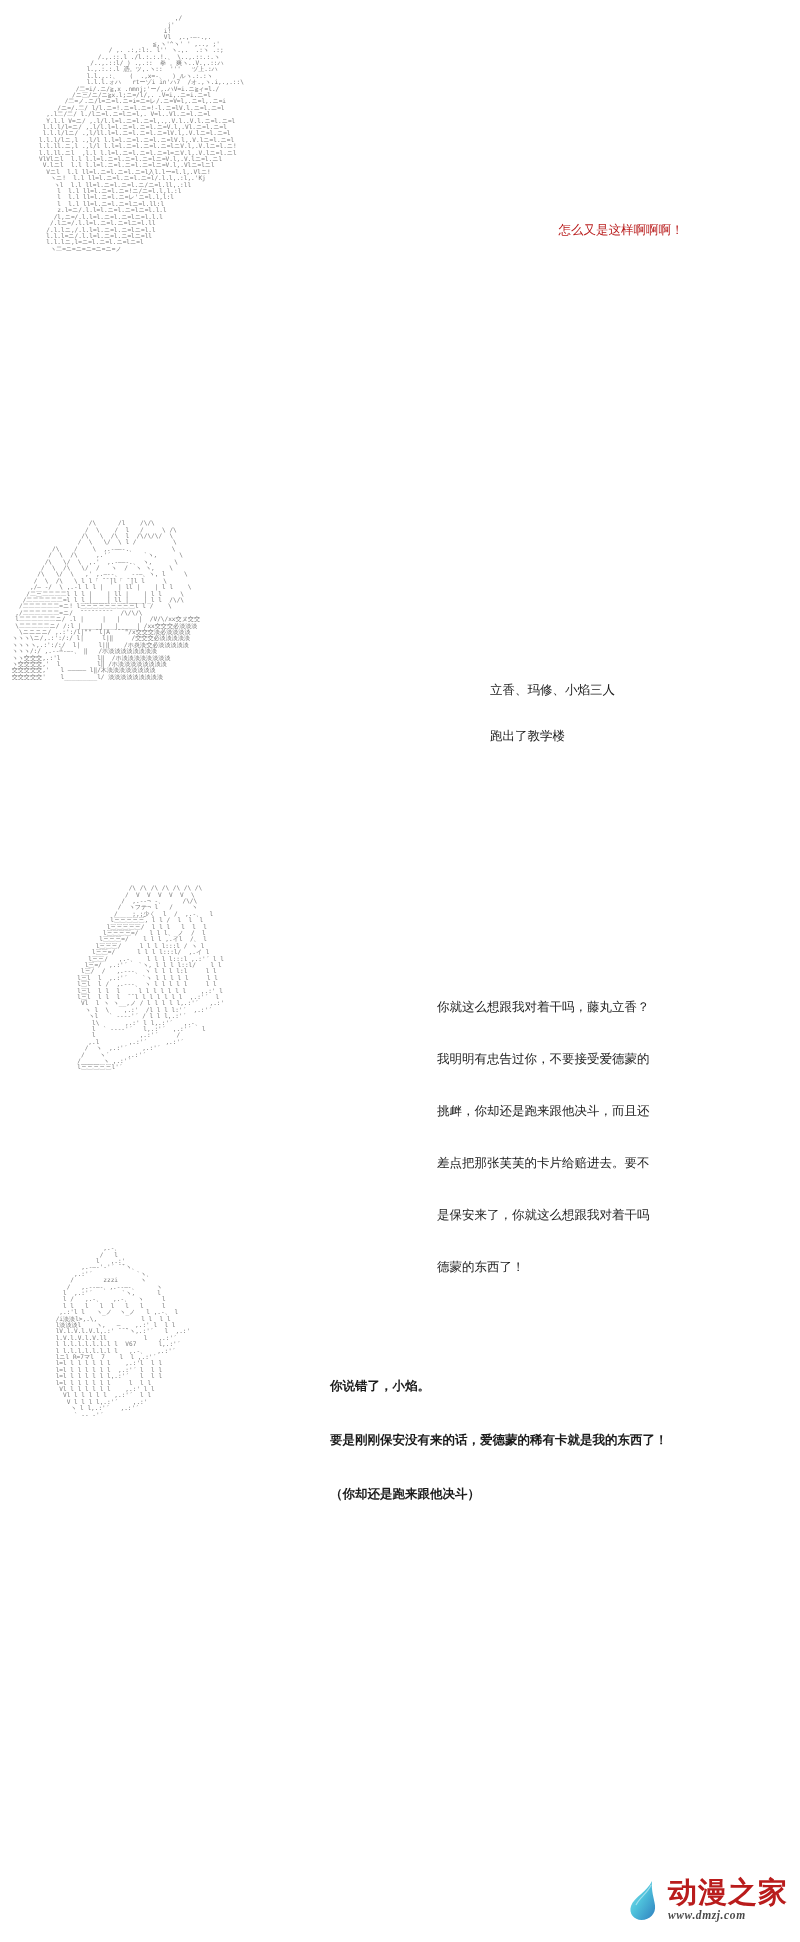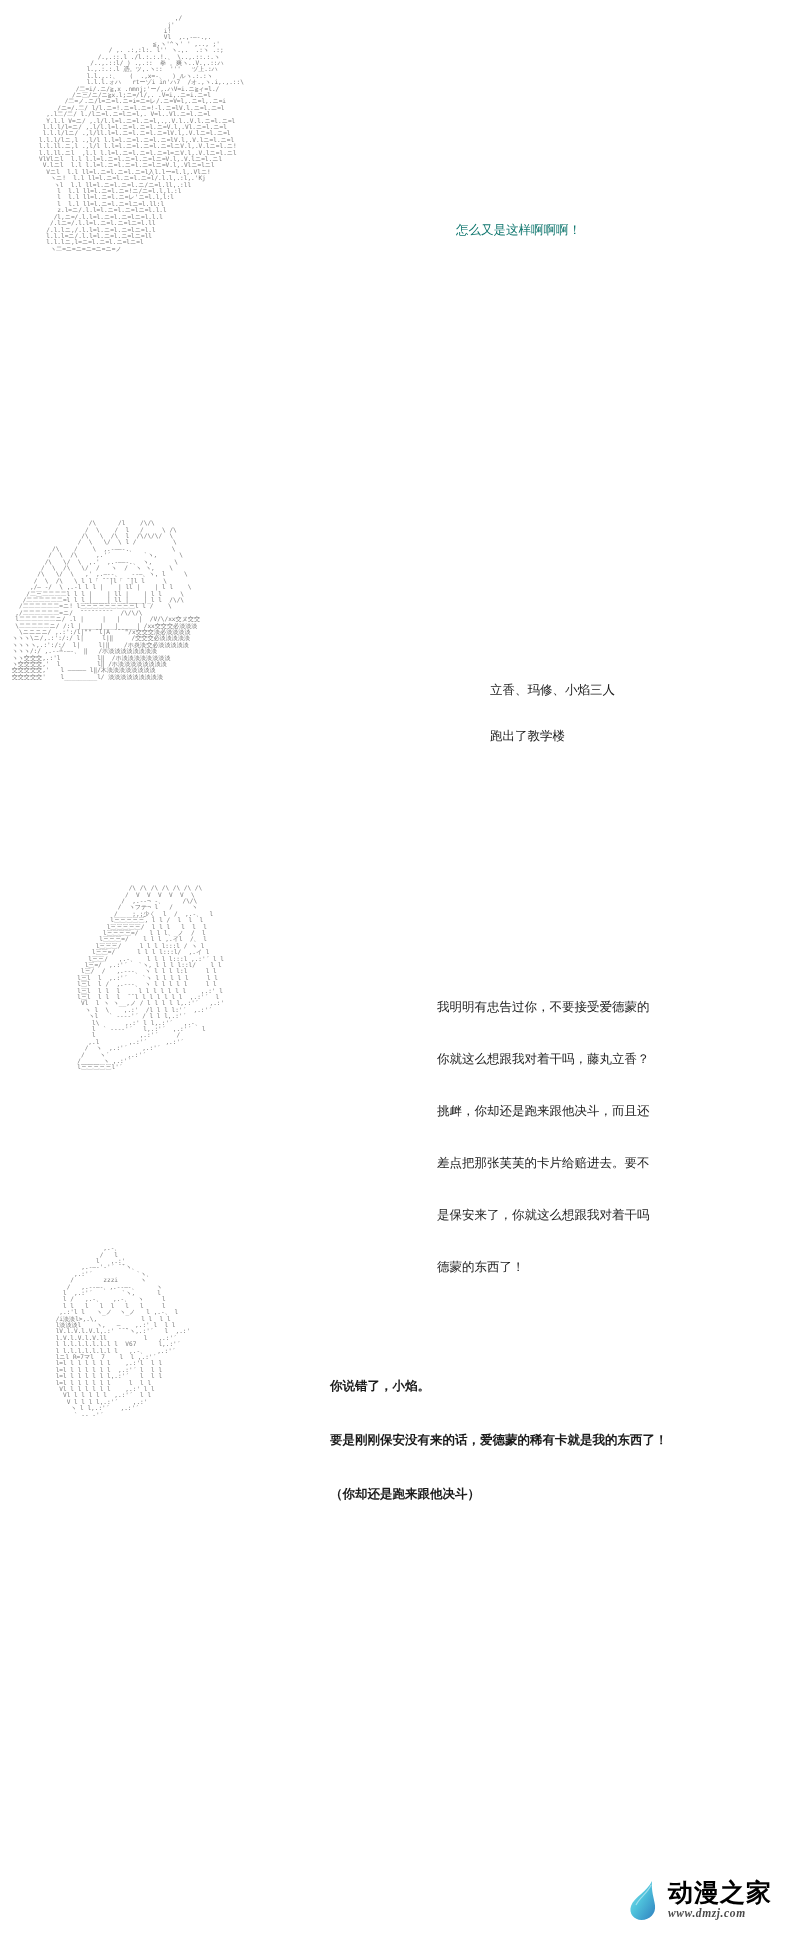--- a/index.html
+++ b/index.html
@@ -78,22 +78,22 @@
     height: 56px;
     display: flex;
     align-items: center;
     gap: 6px;
   }
   #wm-drop { width: 34px; height: 42px; flex: 0 0 34px; }
   #wm-textblock { display: flex; flex-direction: column; line-height: 1; }
   #wm-name {
     font-family: Liberation Sans, sans-serif;
     font-weight: bold;
-    font-size: 25px;
-    color: #000000;
+    font-size: 29px;
+    color: #b91c1c;
     letter-spacing: 1px;
   }
   #wm-url {
     font-family: Liberation Serif, serif;
     font-style: italic;
     font-weight: bold;
     font-size: 11.5px;
     color: #4a4a4a;
     letter-spacing: 0.6px;
     margin-top: 3px;
@@ -135,21 +135,21 @@
         l  l.l ll=l.ニ=l.ニ=!ニ/ニ=l.l,l.:l
         l  l.l ll=l.ニ=l.ニ=レ'ニ=l.l,l:l
         l  l.l ll=l.ニ=l.ニ=lニ=l.ll:l
         z.l=ニ/.l.l=l.ニ=l.ニ=lニ=l.l.l
        /l,ニ=/.l.l=l.ニ=l.ニ=lニ=l.l.l
       /.lニ=/.l.l=l.ニ=l.ニ=lニ=l.ll
      /.l.lニ,/.l.l=l.ニ=l.ニ=lニ=l.l
      l.l.l=ニ/.l.l=l.ニ=l.ニ=lニ=ll
      l.l.lニ,l=ニ=l.ニ=l.ニ=lニ=l
       ヽ二=ニ=ニ=ニ=ニ=ニ=ノ</pre>
-    <div class="panel-text" id="panel1-text" style="color: #0f766e;">
+    <div class="panel-text" id="panel1-text" style="color: #b91c1c; text-align: center;">
       <span class="ln">怎么又是这样啊啊啊！</span>
     </div>
   </div>
 
   <div class="panel" id="panel2">
     <pre class="panel-art" id="panel2-art" style="color: rgb(123, 123, 123);">                      /\      /l    /\/\
                      /  \    /  l   /     \ /\
                     /\   \  /\  l  /\/\/\/  \
                    /  \   \/  \ l /          \
             /\    /    \  ,.-――-.、          \
@@ -203,22 +203,22 @@
      ヽl   ` ‐--‐'´ / l l l,.:'´
       l\       ,.:' l l,.:'´   ,.-、
       l  ` ‐--‐'´   l,.:'´  ,.:'´   l
       l            ,.:'´     /
      ,.l        ,.:'´     ,.:'´
     /  ヽ  ,.:'´    ,.:'´
    /    ヽ´     ,.:'´
   /_____ ヽ ,.:'´
   l三三三三三l'´</pre>
     <div class="panel-text" id="panel3-text" style="color: rgb(27, 27, 27);">
+      <span class="ln">你就这么想跟我对着干吗，藤丸立香？</span>
       <span class="ln">我明明有忠告过你，不要接受爱德蒙的</span>
-      <span class="ln">你就这么想跟我对着干吗，藤丸立香？</span>
       <span class="ln">挑衅，你却还是跑来跟他决斗，而且还</span>
       <span class="ln">差点把那张芙芙的卡片给赔进去。要不</span>
       <span class="ln">是保安来了，你就这么想跟我对着干吗</span>
       <span class="ln">德蒙的东西了！</span>
     </div>
   </div>
 
   <div class="panel" id="panel4">
     <pre class="panel-art" id="panel4-art" style="color: rgb(123, 123, 123);">              ,.-、
              /   l

